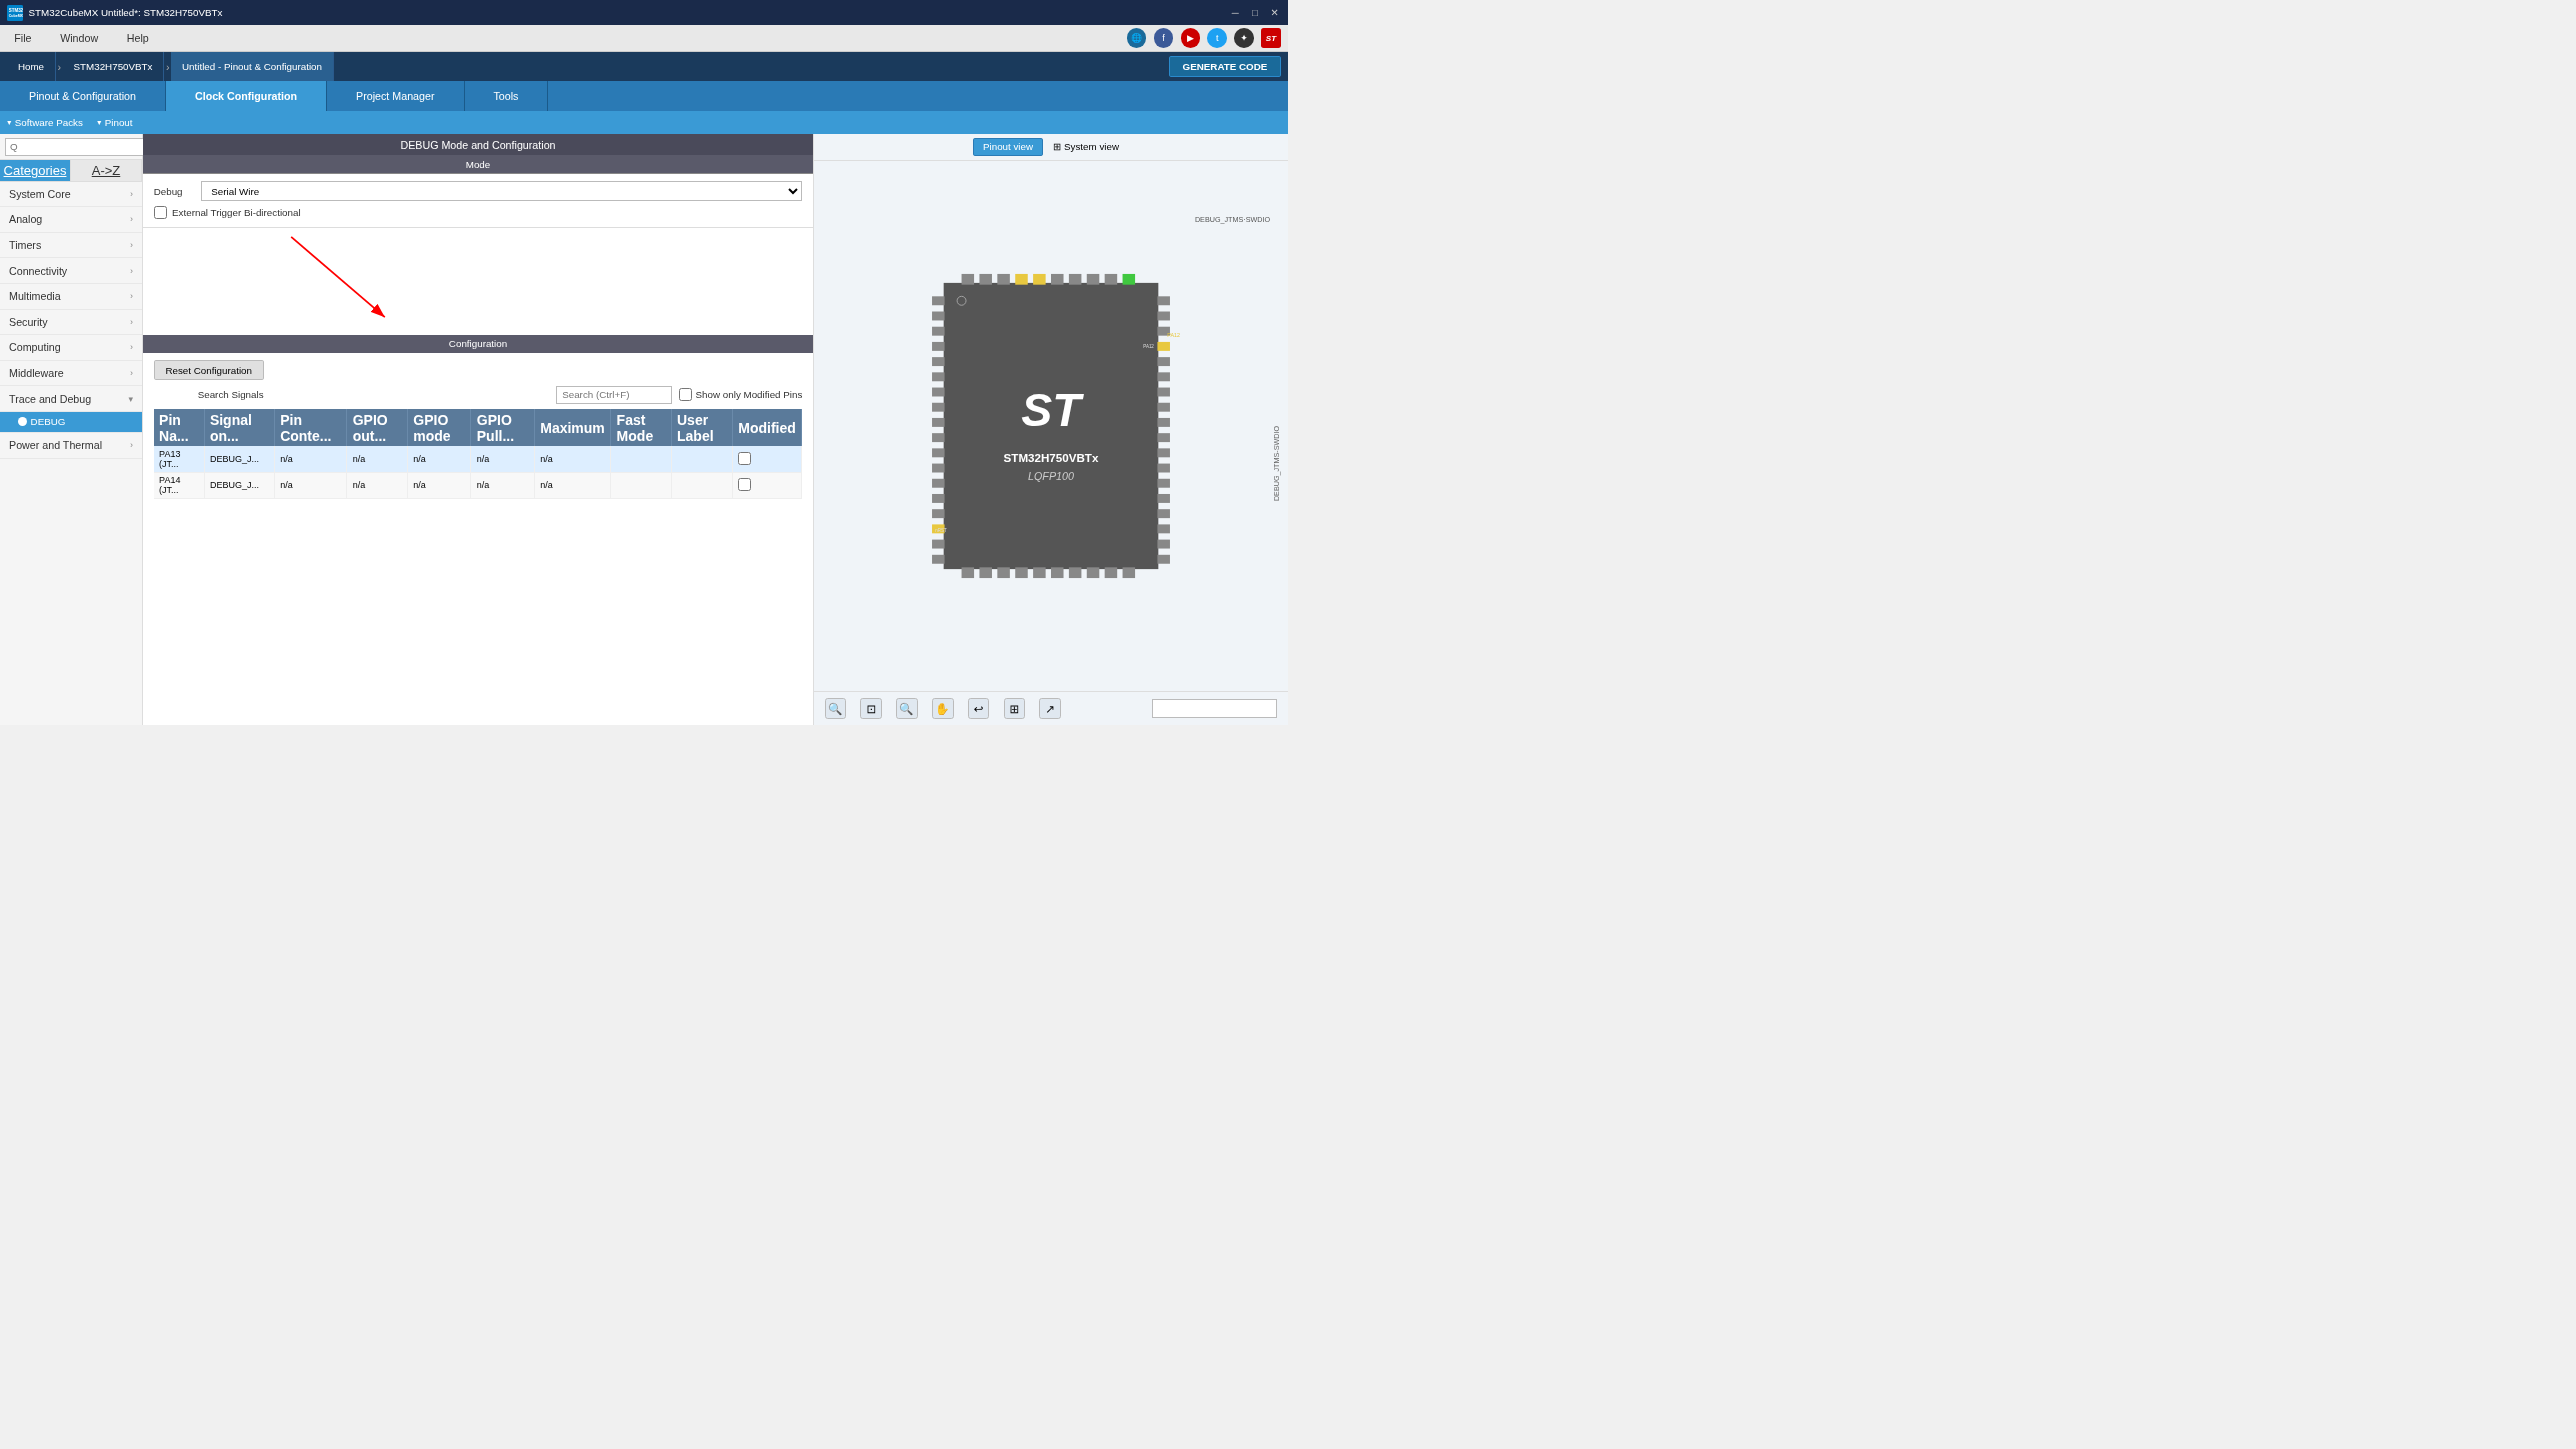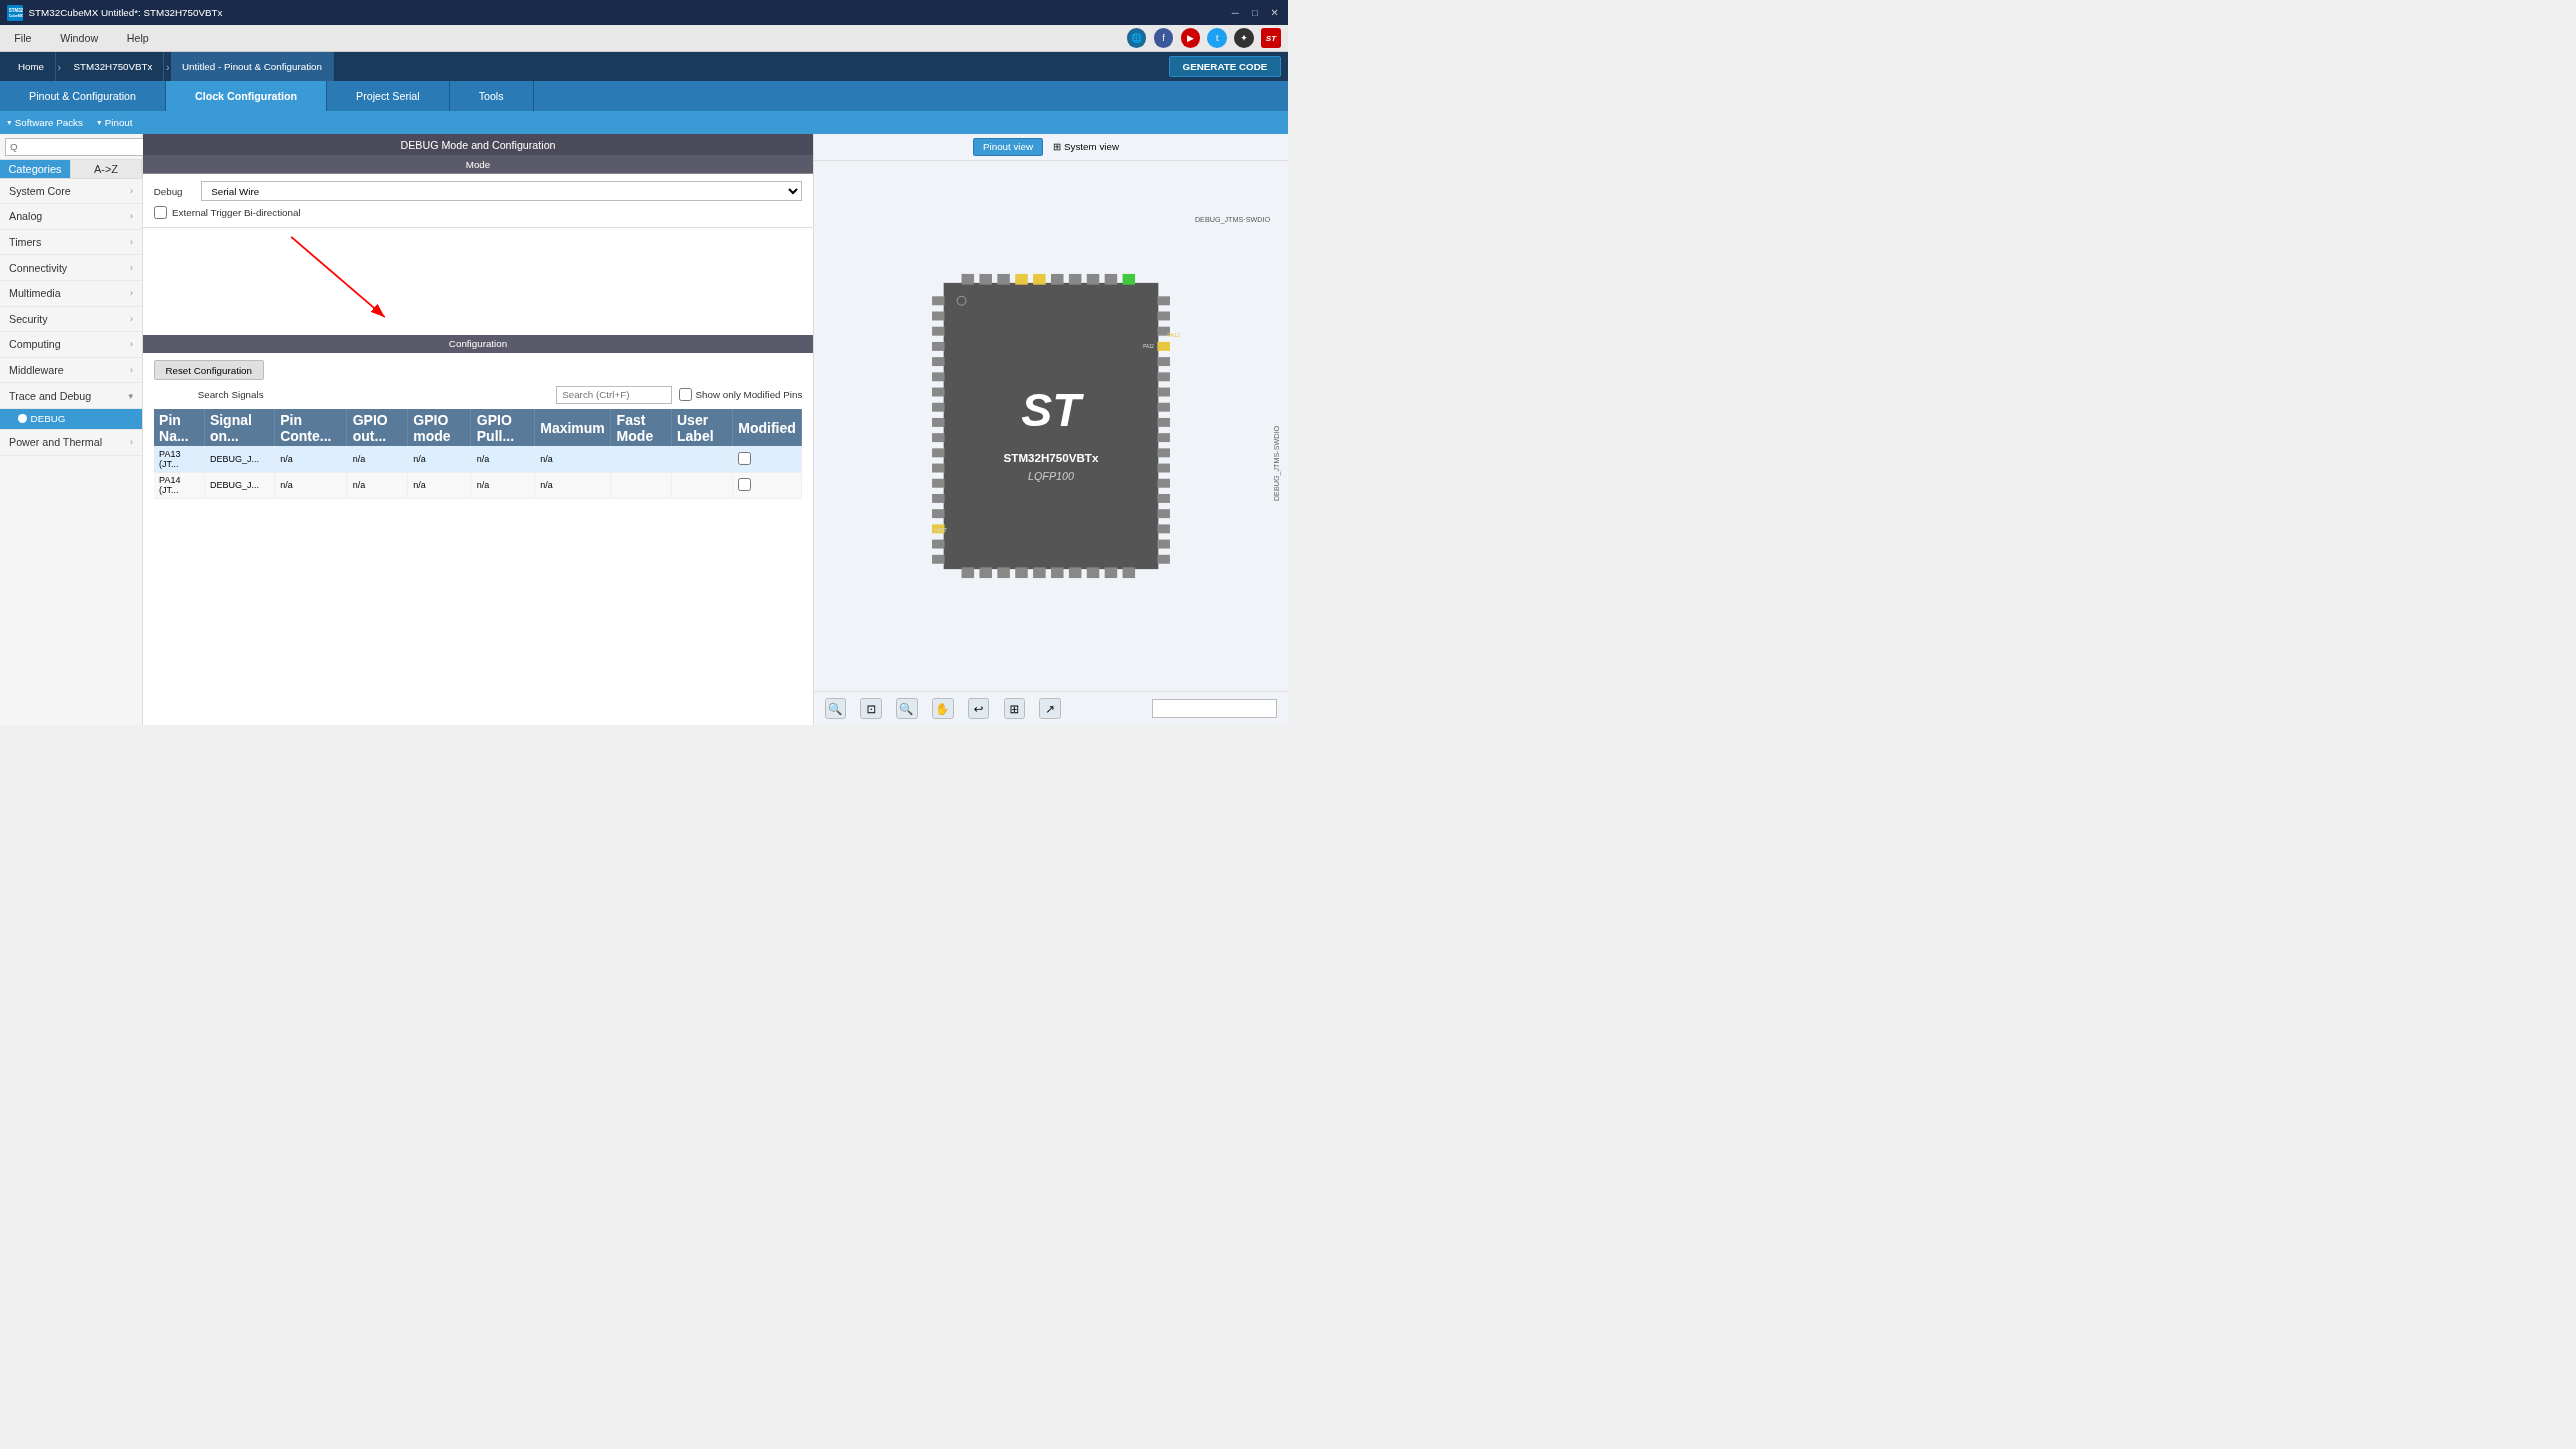--- a/index.html
+++ b/index.html
@@ -140,25 +140,26 @@
       height: 18px;
     }
     .sidebar-tabs {
       display: flex;
       border-bottom: 0.9px solid #ddd;
     }
     .sidebar-tab {
       flex: 1;
       padding: 2.7px 0;
       text-align: center;
-      font-size: 11px;
+      font-size: 13px;
       cursor: pointer;
       background: #e8e8e8;
       border-right: 0.9px solid #ddd;
       color: #333;
+      text-decoration: underline;
     }
     .sidebar-tab.active {
       background: #3a9ad5;
       color: white;
     }
     .sidebar-items { flex: 1; overflow-y: auto; }
     .sidebar-item {
       display: flex;
       align-items: center;
       justify-content: space-between;
@@ -432,21 +433,21 @@
   <span class="breadcrumb-arrow">›</span>
   <span class="breadcrumb-item">STM32H750VBTx</span>
   <span class="breadcrumb-arrow">›</span>
   <span class="breadcrumb-item active">Untitled - Pinout &amp; Configuration</span>
   <button class="generate-btn">GENERATE CODE</button>
 </div>
 
 <div class="tabbar">
   <span class="tab">Pinout &amp; Configuration</span>
   <span class="tab active">Clock Configuration</span>
-  <span class="tab">Project Serial</span>
+  <span class="tab">Project Manager</span>
   <span class="tab">Tools</span>
 </div>
 
 <div class="subtabbar">
   <span class="subtab">
     <span class="subtab-arrow">▾</span>
     <span>Software Packs</span>
   </span>
   <span class="subtab">
     <span class="subtab-arrow">▾</span>

